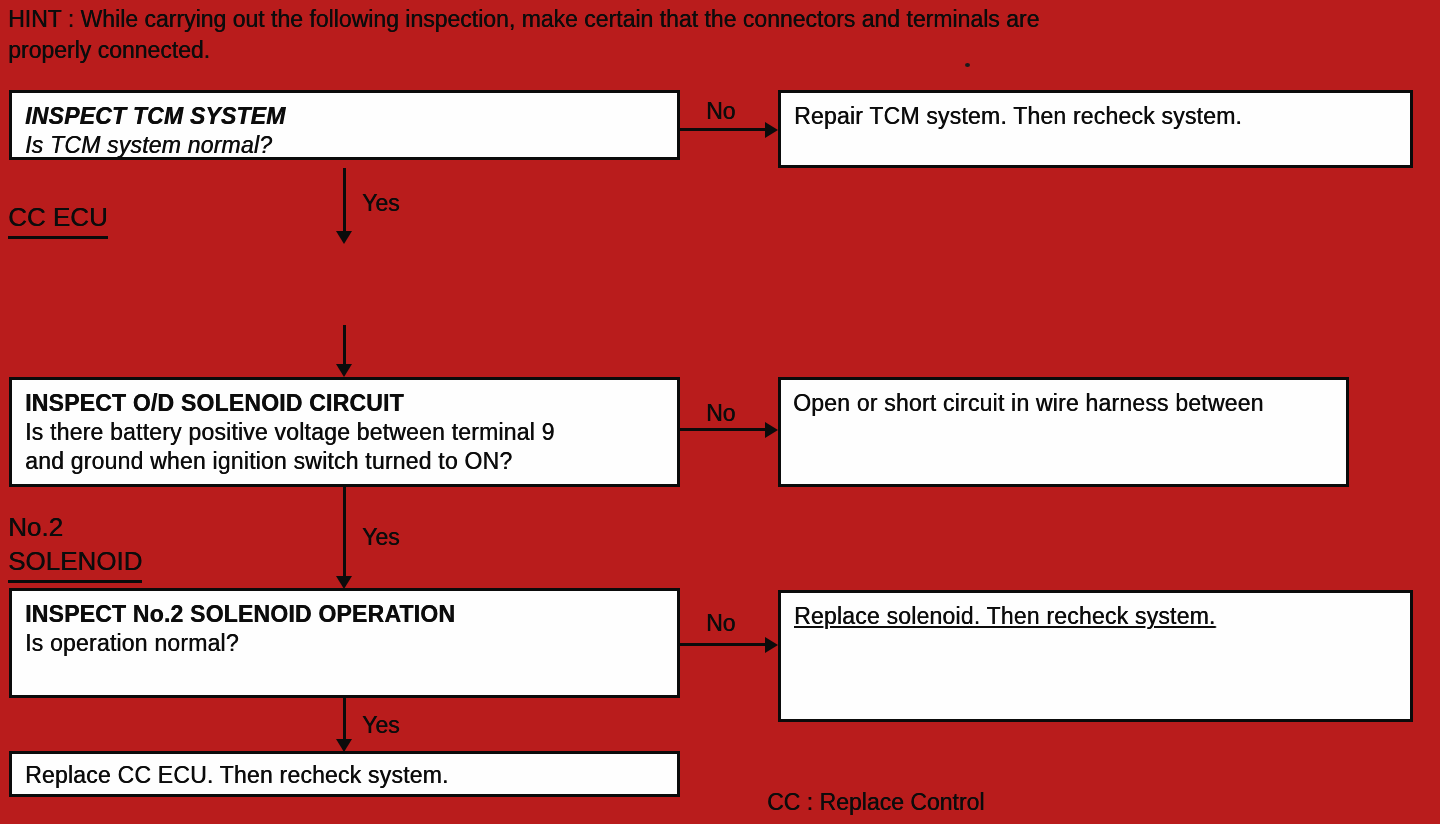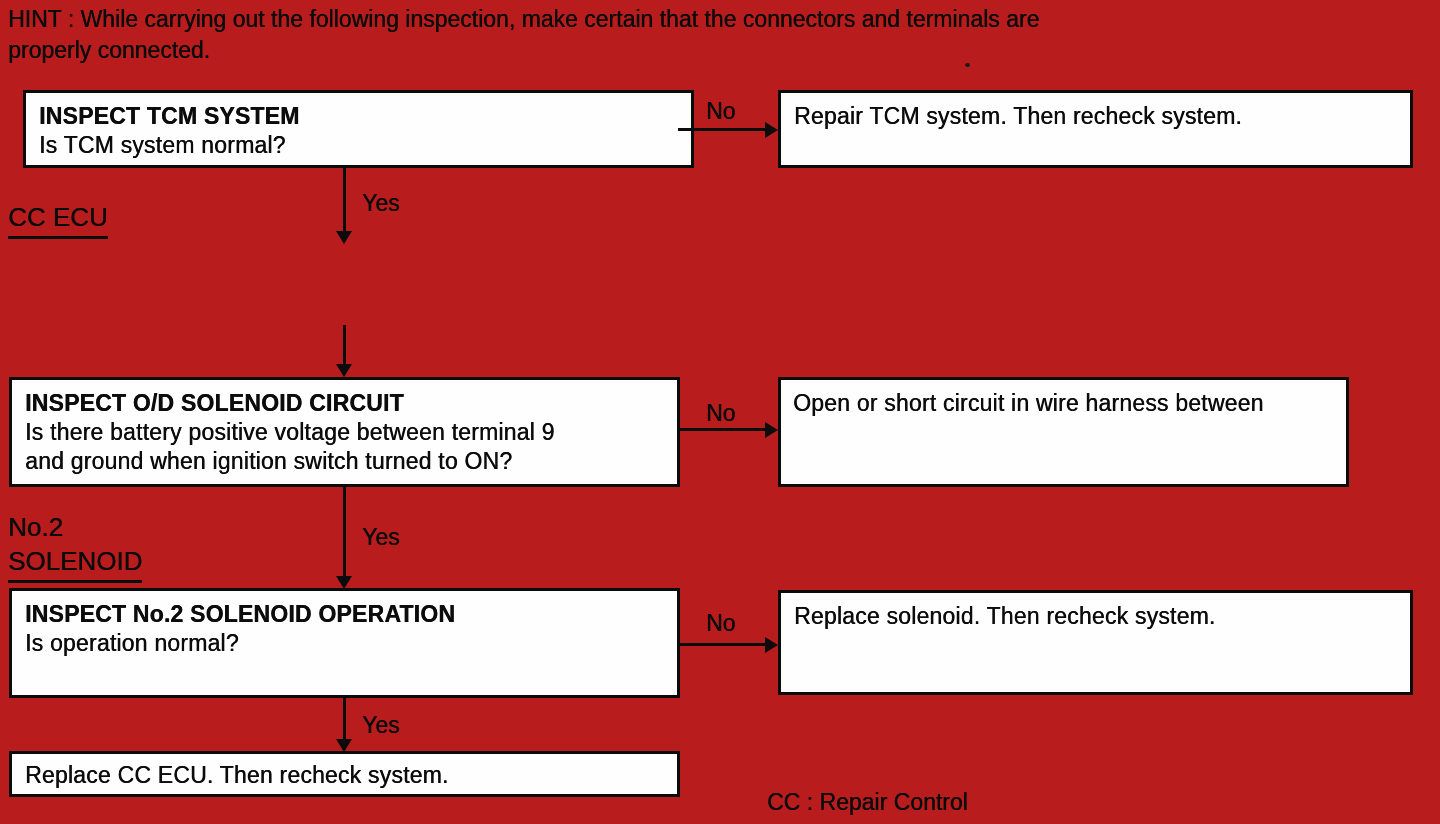--- a/index.html
+++ b/index.html
@@ -42,21 +42,21 @@
 
 <div class="canvas">
 
   <div class="hint">
     <div>HINT : While carrying out the following inspection, make certain that the connectors and terminals are</div>
     <div>properly connected.</div>
   </div>
 
   <div class="speck"></div>
 
-  <div class="box" style="left:23px; top:90px; width:671px; height:78px;">
+  <div class="box" style="left:9px; top:90px; width:671px; height:70px;font-style:italic;">
     <div class="title">INSPECT TCM SYSTEM</div>
     <div>Is TCM system normal?</div>
   </div>
 
   <div class="branch-label" style="left:706px; top:98px;">No</div>
   <div class="hline" style="left:678px; top:128px; width:90px;"></div>
   <div class="arrow-right" style="left:765px; top:122px;"></div>
 
   <div class="box" style="left:778px; top:90px; width:635px; height:78px;">
     <div>Repair TCM system. Then recheck system.</div>
@@ -99,27 +99,27 @@
 
   <div class="box" style="left:9px; top:588px; width:671px; height:110px;">
     <div class="title">INSPECT No.2 SOLENOID OPERATION</div>
     <div>Is operation normal?</div>
   </div>
 
   <div class="branch-label" style="left:706px; top:610px;">No</div>
   <div class="hline" style="left:680px; top:643px; width:88px;"></div>
   <div class="arrow-right" style="left:765px; top:637px;"></div>
 
-  <div class="box" style="left:778px; top:590px; width:635px; height:105px;">
+  <div class="box" style="left:778px; top:590px; width:635px; height:132px;text-decoration:underline;">
     <div>Replace solenoid. Then recheck system.</div>
   </div>
 
   <div class="vline" style="left:343px; top:698px; height:44px;"></div>
   <div class="arrow-down" style="left:336px; top:739px;"></div>
   <div class="branch-label" style="left:362px; top:712px;">Yes</div>
 
   <div class="box" style="left:9px; top:751px; width:671px; height:46px; padding:7px 13px;">
     <div>Replace CC ECU. Then recheck system.</div>
   </div>
 
-  <div class="footnote">CC : Repair Control</div>
+  <div class="footnote">CC : Replace Control</div>
 
 </div>
 
 </body></html>

